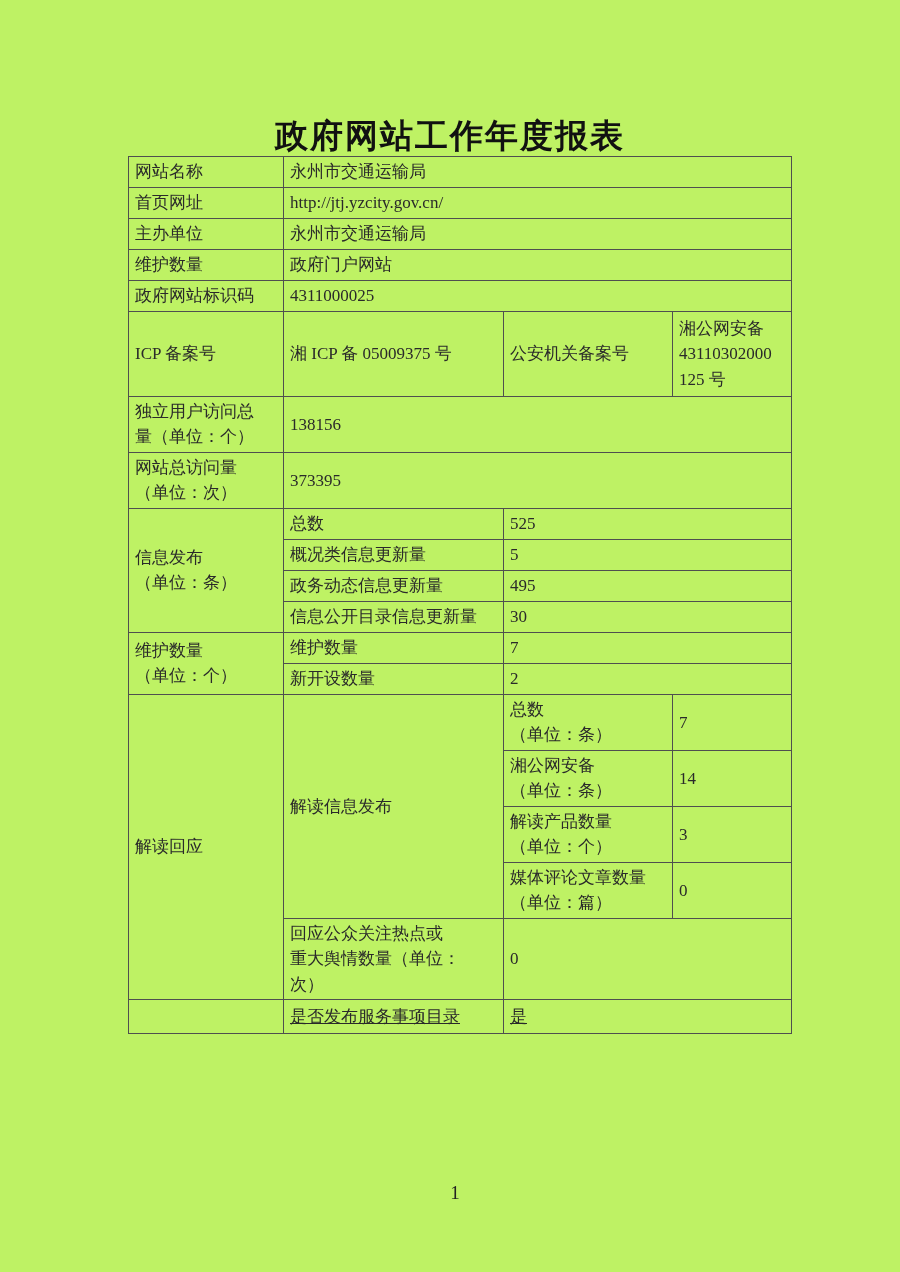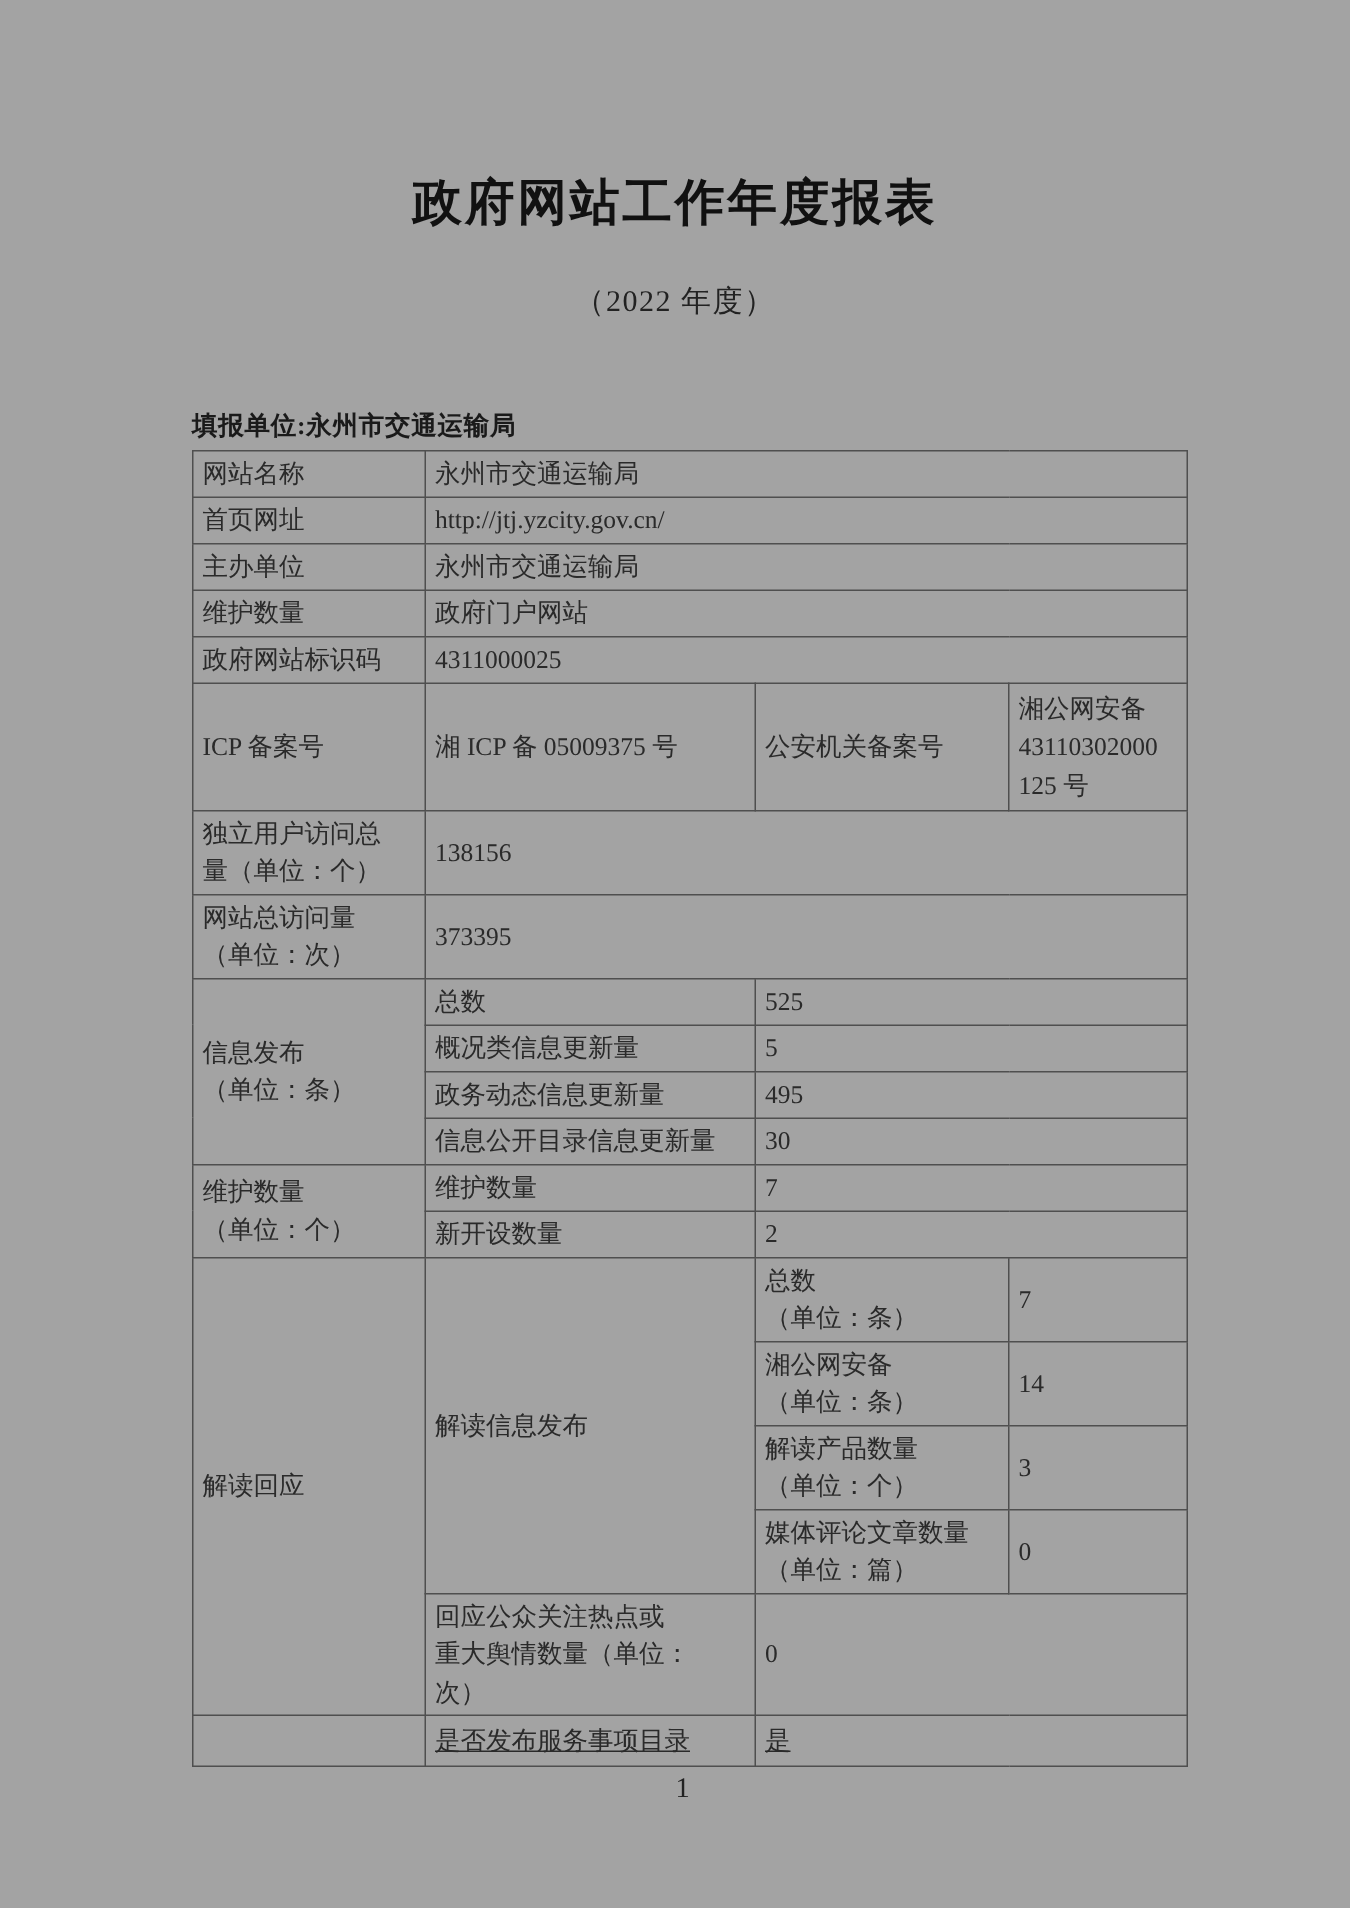--- a/index.html
+++ b/index.html
@@ -1,21 +1,21 @@
 <!DOCTYPE html>
 <html><head>
 <meta charset="utf-8">
 <style>
   * { margin: 0; padding: 0; box-sizing: border-box; }
   html, body { background: #ffffff; }
   .page {
     position: relative;
     width: 900px;
     height: 1272px;
-    background: #a3a3a3;
+    background: #bef264;
     font-family: "Liberation Serif", "DejaVu Serif", serif;
     color: #222222;
     overflow: hidden;
   }
   .doc-title {
     padding-top: 118px;
     text-align: center;
     font-size: 33px;
     font-weight: bold;
     letter-spacing: 2px;
@@ -68,22 +68,20 @@
     font-size: 19px;
     color: #222222;
   }
 </style>
 </head>
 <body>
 
 <div class="page">
 
   <div class="doc-title">政府网站工作年度报表</div>
-  <div class="doc-subtitle">（2022 年度）</div>
-  <div class="reporting-unit">填报单位:永州市交通运输局</div>
 
   <table class="report-table">
     <colgroup>
       <col style="width:155px">
       <col style="width:220px">
       <col style="width:169px">
       <col style="width:119px">
     </colgroup>
     <tbody>
       <tr class="h31">

